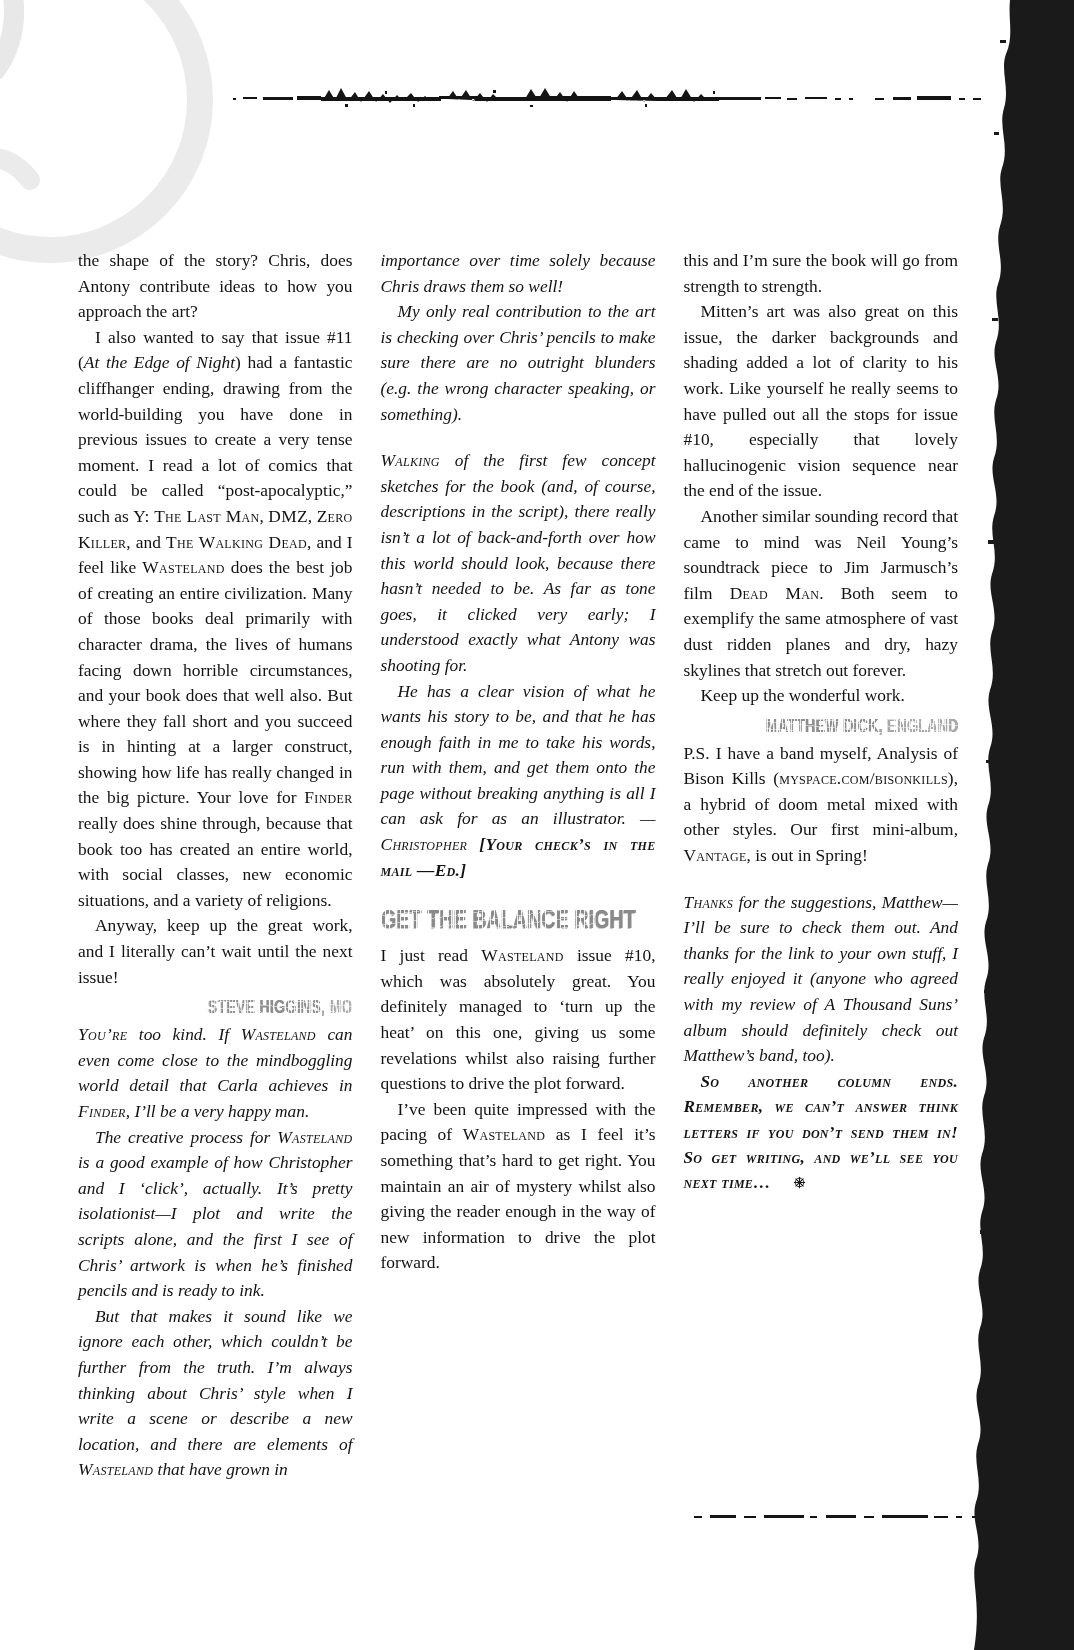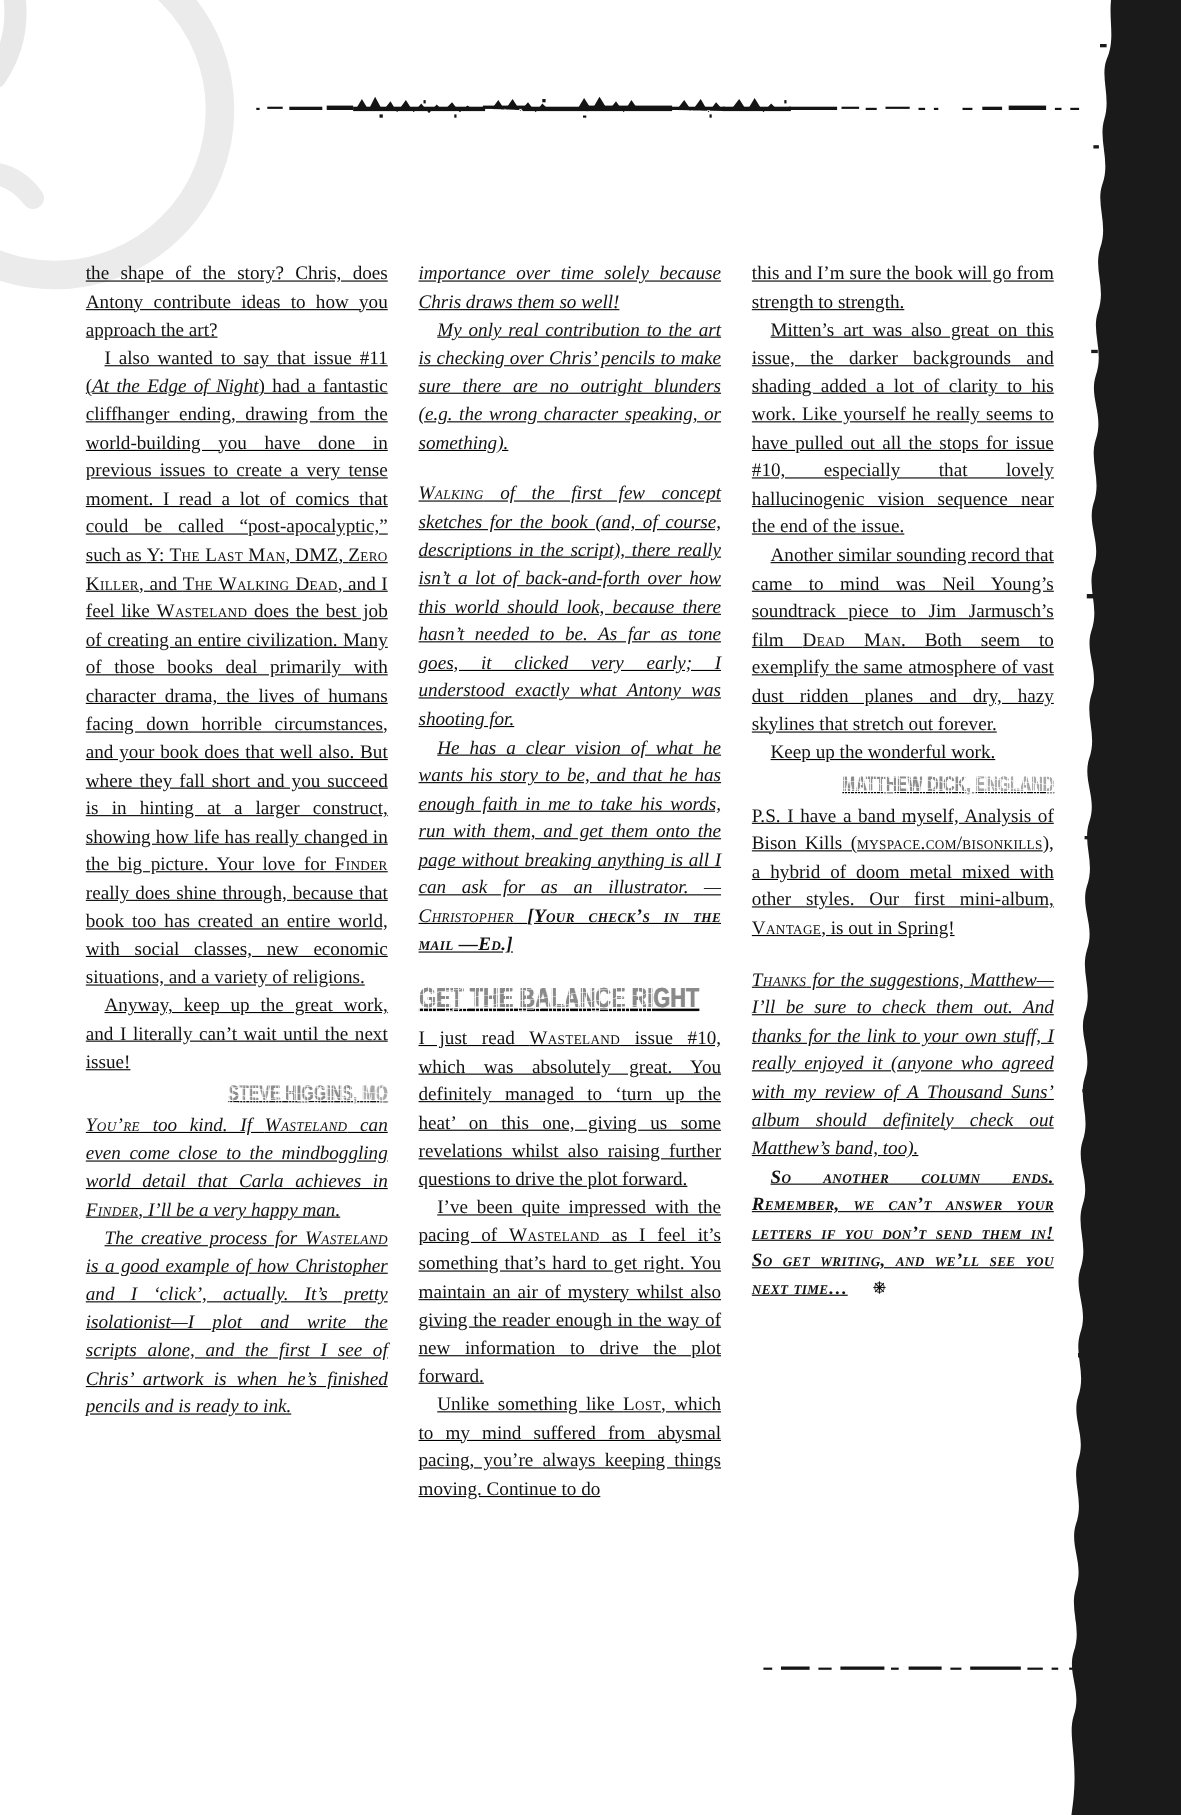--- a/index.html
+++ b/index.html
@@ -32,25 +32,24 @@
     position:absolute;top:0;right:0;width:104px;height:1650px;
     pointer-events:none;
   }
 
   
   .page{
     position:absolute;left:0;top:0;width:1074px;height:1650px;
   }
   .columns{
     position:absolute;
-    left:78px;top:236px;
+    left:78px;top:248px;
     width:880px;
     display:flex;
     gap:28px;
-    text-decoration:underline;
   }
   .col{width:275px;}
 
   p{
     margin:0;
     font-size:17.4px;
     line-height:25.6px;
     text-align:justify;
     text-justify:inter-word;
     color:#121212;
@@ -247,62 +246,62 @@
       <p class="indent">I also wanted to say that issue #11 (<em>At the Edge of Night</em>) had a fantastic cliffhanger ending, drawing from the world-building you have done in previous issues to create a very tense moment. I read a lot of comics that could be called “post-apocalyptic,” such as <span class="sc">Y: The Last Man</span>, <span class="sc">DMZ</span>, <span class="sc">Zero Killer</span>, and <span class="sc">The Walking Dead</span>, and I feel like <span class="sc">Wasteland</span> does the best job of creating an entire civilization. Many of those books deal primarily with character drama, the lives of humans facing down horrible circumstances, and your book does that well also. But where they fall short and you succeed is in hinting at a larger construct, showing how life has really changed in the big picture. Your love for <span class="sc">Finder</span> really does shine through, because that book too has created an entire world, with social classes, new economic situations, and a variety of religions.</p>
       <p class="indent">Anyway, keep up the great work, and I literally can’t wait until the next issue!</p>
 
       <div class="signature">
         <span>STEVE HIGGINS</span><span class="dim">, </span><span class="dim">MO</span>
       </div>
 
       <div class="ital">
         <p class="noindent"><span class="sc">You’re</span> too kind. If <span class="sc">Wasteland</span> can even come close to the mindboggling world detail that Carla achieves in <span class="sc">Finder</span>, I’ll be a very happy man.</p>
         <p class="indent">The creative process for <span class="sc">Wasteland</span> is a good example of how Christopher and I ‘click’, actually. It’s pretty isolationist—I plot and write the scripts alone, and the first I see of Chris’ artwork is when he’s finished pencils and is ready to ink.</p>
+        <p class="indent">But that makes it sound like we ignore each other, which couldn’t be further from the truth. I’m always thinking about Chris’ style when I write a scene or describe a new location, and there are elements of <span class="sc">Wasteland</span> that have grown in</p>
       </div>
     </div>
 
     <div class="col">
       <div class="ital">
         <p class="noindent">importance over time solely because Chris draws them so well!</p>
         <p class="indent">My only real contribution to the art is checking over Chris’ pencils to make sure there are no outright blunders (e.g. the wrong character speaking, or something).</p>
       </div>
 
       <div class="gap"></div>
 
       <div class="ital">
         <p class="noindent"><span class="sc">Walking</span> of the first few concept sketches for the book (and, of course, descriptions in the script), there really isn’t a lot of back-and-forth over how this world should look, because there hasn’t needed to be. As far as tone goes, it clicked very early; I understood exactly what Antony was shooting for.</p>
         <p class="indent">He has a clear vision of what he wants his story to be, and that he has enough faith in me to take his words, run with them, and get them onto the page without breaking anything is all I can ask for as an illustrator. —<span class="sc">Christopher</span> <span class="bsc">[Your check’s in the mail —Ed.]</span></p>
       </div>
 
       <div class="section-head">GET THE BALANCE RIGHT</div>
 
       <p class="noindent">I just read <span class="sc">Wasteland</span> issue #10, which was absolutely great. You definitely managed to ‘turn up the heat’ on this one, giving us some revelations whilst also raising further questions to drive the plot forward.</p>
       <p class="indent">I’ve been quite impressed with the pacing of <span class="sc">Wasteland</span> as I feel it’s something that’s hard to get right. You maintain an air of mystery whilst also giving the reader enough in the way of new information to drive the plot forward.</p>
-      <p class="indent">Unlike something like <span class="sc">Lost</span>, which to my mind suffered from abysmal pacing, you’re always keeping things moving. Continue to do</p>
     </div>
 
     <div class="col">
       <p class="noindent">this and I’m sure the book will go from strength to strength.</p>
       <p class="indent">Mitten’s art was also great on this issue, the darker backgrounds and shading added a lot of clarity to his work. Like yourself he really seems to have pulled out all the stops for issue #10, especially that lovely hallucinogenic vision sequence near the end of the issue.</p>
       <p class="indent">Another similar sounding record that came to mind was Neil Young’s soundtrack piece to Jim Jarmusch’s film <span class="sc">Dead Man</span>. Both seem to exemplify the same atmosphere of vast dust ridden planes and dry, hazy skylines that stretch out forever.</p>
       <p class="indent">Keep up the wonderful work.</p>
 
       <div class="signature">
         <span>MATTHEW DICK</span><span class="dim">, </span><span class="dim">ENGLAND</span>
       </div>
 
       <p class="noindent">P.S. I have a band myself, Analysis of Bison Kills (<span class="sc">myspace.com/bisonkills</span>), a hybrid of doom metal mixed with other styles. Our first mini-album, <span class="sc">Vantage</span>, is out in Spring!</p>
 
       <div class="gap"></div>
 
       <div class="ital">
         <p class="noindent"><span class="sc">Thanks</span> for the suggestions, Matthew—I’ll be sure to check them out. And thanks for the link to your own stuff, I really enjoyed it (anyone who agreed with my review of A Thousand Suns’ album should definitely check out Matthew’s band, too).</p>
       </div>
 
-      <p class="indent bsc" style="font-size:17.2px;line-height:25.4px;"><span>So another column ends. Remember, we can’t answer your letters if you don’t send them in! So get writing, and we’ll see you next time…</span><span class="endmark"><svg width="13" height="13" viewBox="0 0 20 20" aria-hidden="true">
+      <p class="indent bsc" style="font-size:17.2px;line-height:25.4px;"><span>So another column ends. Remember, we can’t answer think letters if you don’t send them in! So get writing, and we’ll see you next time…</span><span class="endmark"><svg width="13" height="13" viewBox="0 0 20 20" aria-hidden="true">
               <g stroke="#151515" stroke-width="1.6" stroke-linecap="round">
                 <line x1="10" y1="2" x2="10" y2="18"></line>
                 <line x1="2" y1="10" x2="18" y2="10"></line>
                 <line x1="4.3" y1="4.3" x2="15.7" y2="15.7"></line>
                 <line x1="15.7" y1="4.3" x2="4.3" y2="15.7"></line>
               </g>
               <circle cx="10" cy="10" r="6.6" fill="none" stroke="#151515" stroke-width="1.3"></circle>
             </svg></span></p>
     </div>
 

